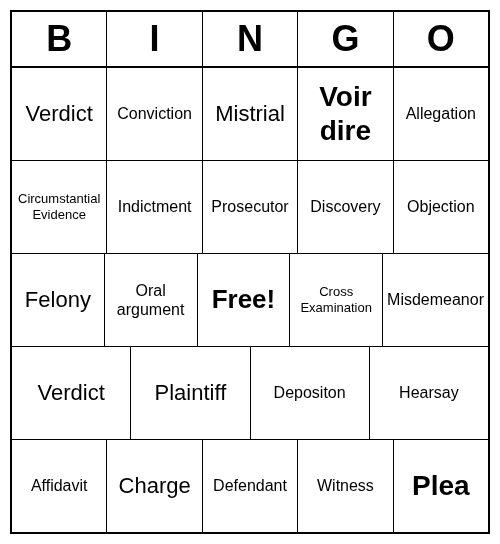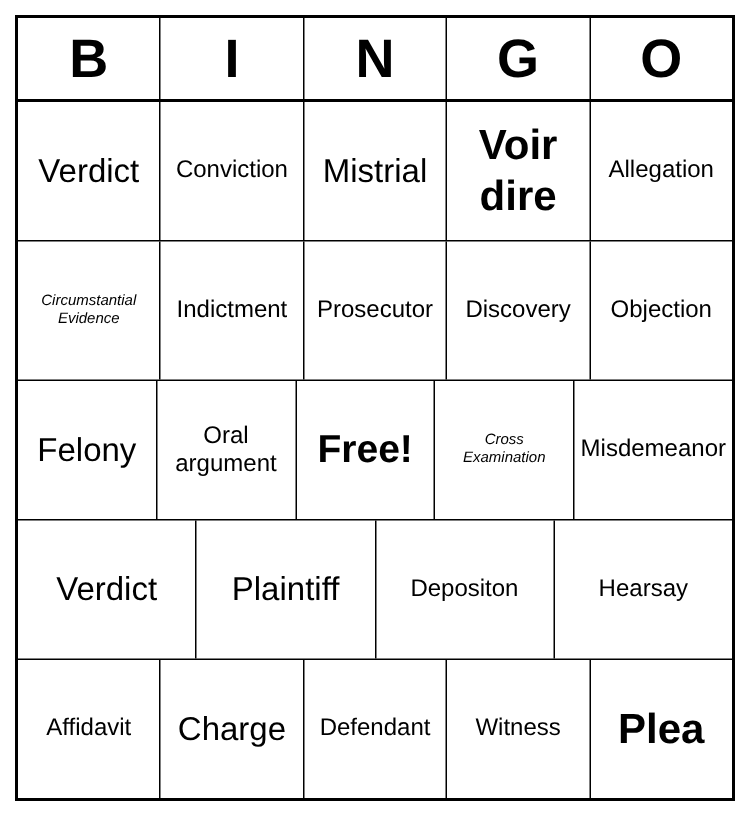--- a/index.html
+++ b/index.html
@@ -82,22 +82,21 @@
       font-size: 22px;
       font-weight: normal;
     }
 
     .bingo-cell.xlarge {
       font-size: 28px;
       font-weight: bold;
     }
 
     .bingo-cell.small {
-      font-size: 10px;
-      font-style: italic;
+      font-size: 13px;
     }
 
     .bingo-cell.free {
       font-size: 26px;
       font-weight: bold;
     }
   </style>
 </head>
 <body>
 

